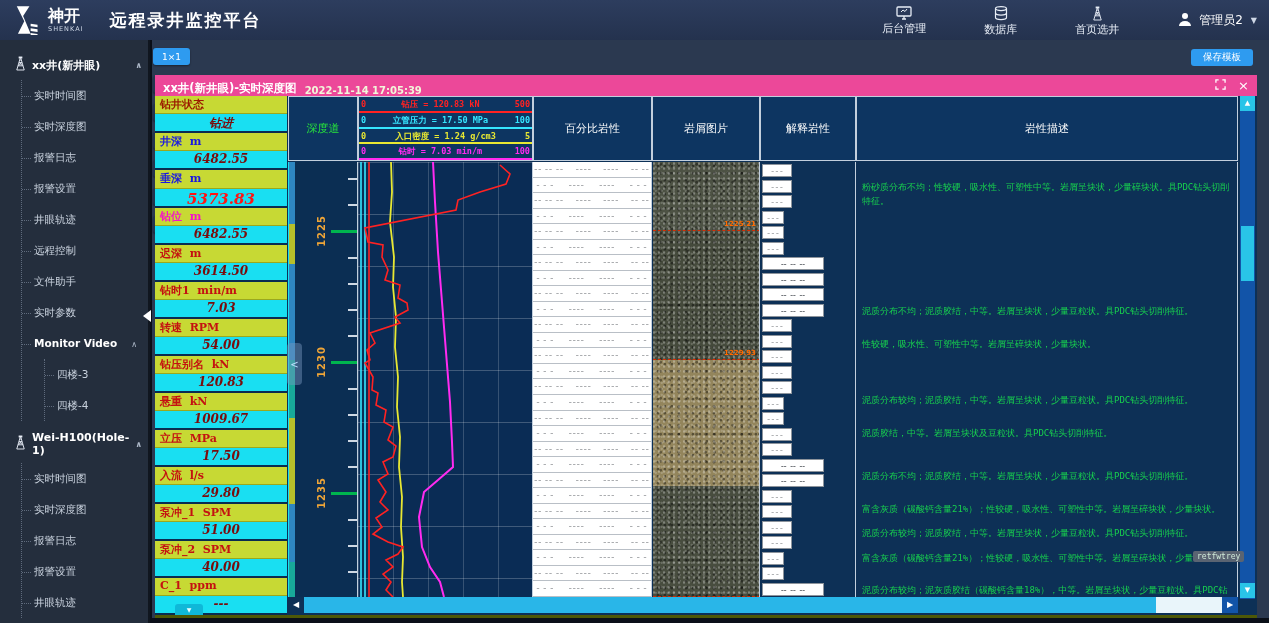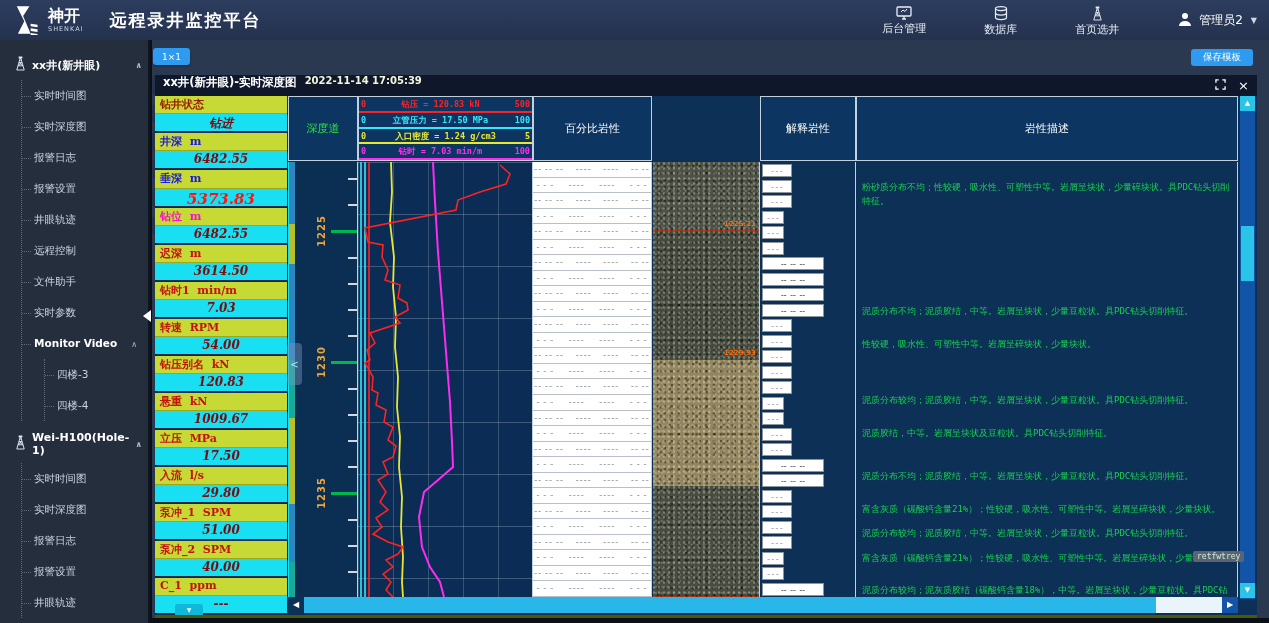--- a/index.html
+++ b/index.html
@@ -40,22 +40,22 @@
            white-space:nowrap;}
   .tree li::before{content:"";position:absolute;left:-12px;top:50%;width:9px;border-top:1px dotted #5f6b7d;}
   .tree li.grp{color:#fff;font-weight:bold;}
   .tree li .caret{color:#aeb9c9;font-size:8px;margin-left:14px;font-weight:normal;}
   .tree .tree{margin-left:10px;}
   .side-collapse{position:absolute;left:143px;top:310px;width:0;height:0;z-index:6;
         border-top:6px solid transparent;border-bottom:6px solid transparent;border-right:8px solid #fff;}
   
   .panel{position:absolute;left:155px;top:75px;width:1102px;height:540px;background:#0d3056;
          border-bottom:3px solid #4d5806;z-index:5;}
-  .ptitle{position:absolute;left:0;top:0;width:100%;height:21px;background:#0f172a;display:flex;
-          align-items:flex-start;box-sizing:border-box;padding-left:8px;}
+  .ptitle{position:absolute;left:0;top:0;width:100%;height:21px;background:#ec4899;display:flex;
+          align-items:flex-end;box-sizing:border-box;padding-left:8px;}
   .ptitle .t1{color:#fff;font-size:11.5px;font-weight:bold;}
   .ptitle .t2{color:#f2f6da;font-size:10px;font-weight:bold;margin-left:8px;}
   .win-btns{position:absolute;right:8px;top:0;height:21px;display:flex;align-items:center;gap:12px;}
   .win-btns .wb{cursor:pointer;color:#fff;font-size:13px;line-height:1;}
   
   .params{position:absolute;left:0;top:21px;width:132px;height:519px;display:flex;flex-direction:column;overflow:hidden;}
   .pblk{flex:1 1 0;display:flex;flex-direction:column;border-bottom:2px solid #0a2c50;}
   .plabel{flex:1;background:#c7d934;font-family:"DejaVu Serif",serif;font-weight:bold;
           font-size:11px;padding:1px 0 0 5px;white-space:pre;overflow:hidden;border-bottom:1px solid #9aa81e;}
   .pvalue{flex:1;background:#19dff2;color:#7a0c0c;font-family:"DejaVu Serif",serif;font-style:italic;
@@ -340,20 +340,21 @@
             <span>入口密度 = 1.24 g/cm3</span>
             <span>5</span>
           </div>
           <div class="crow" style="color: rgb(255, 43, 240); border-bottom: 2px solid rgb(255, 43, 240);">
             <span>0</span>
             <span>钻时 = 7.03 min/m</span>
             <span>100</span>
           </div>
         </div>
       <div class="hcell" style="left:245px;width:119px;">百分比岩性</div>
+      <div class="hcell" style="left:364px;width:108px;">岩屑图片</div>
       <div class="hcell" style="left:472px;width:96px;">解释岩性</div>
       <div class="hcell" style="left:568px;width:382px;">岩性描述</div>
 
       <div class="colorstrip" id="colorstrip">
           <div class="cseg" style="top: 0px; height: 62px; background: rgb(46, 134, 193);"></div>
           <div class="cseg" style="top: 62px; height: 40px; background: rgb(183, 191, 42);"></div>
           <div class="cseg" style="top: 102px; height: 96px; background: rgb(46, 134, 193);"></div>
           <div class="cseg" style="top: 198px; height: 58px; background: rgb(24, 169, 153);"></div>
           <div class="cseg" style="top: 256px; height: 86px; background: rgb(183, 191, 42);"></div>
           <div class="cseg" style="top: 342px; height: 58px; background: rgb(46, 134, 193);"></div>

